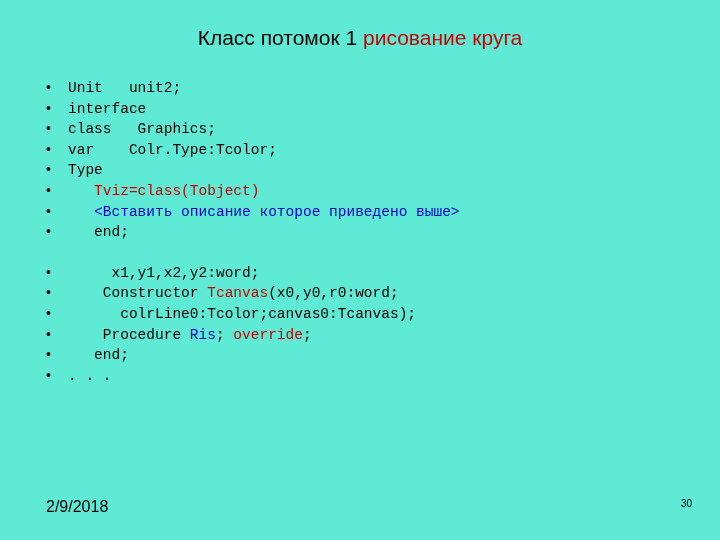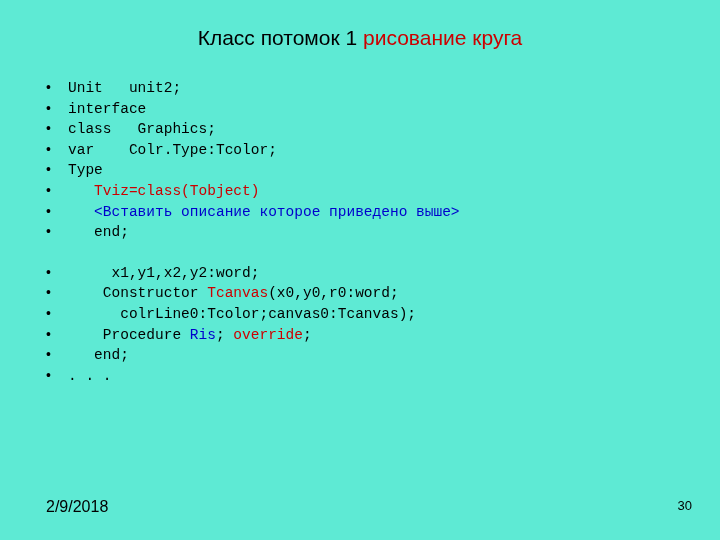--- a/index.html
+++ b/index.html
@@ -78,21 +78,21 @@
     top: 498px;
     font-size: 16px;
     color: #000000;
     font-family: "Liberation Sans", sans-serif;
     margin-left: 8px;
   }
   .footer-page {
     position: absolute;
     right: 28px;
     top: 498px;
-    font-size: 13px;
+    font-size: 10px;
     color: #000000;
     font-family: "Liberation Sans", sans-serif;
   }
 </style>
 </head>
 <body>
 
 <div class="slide">
 
   <div class="title">

